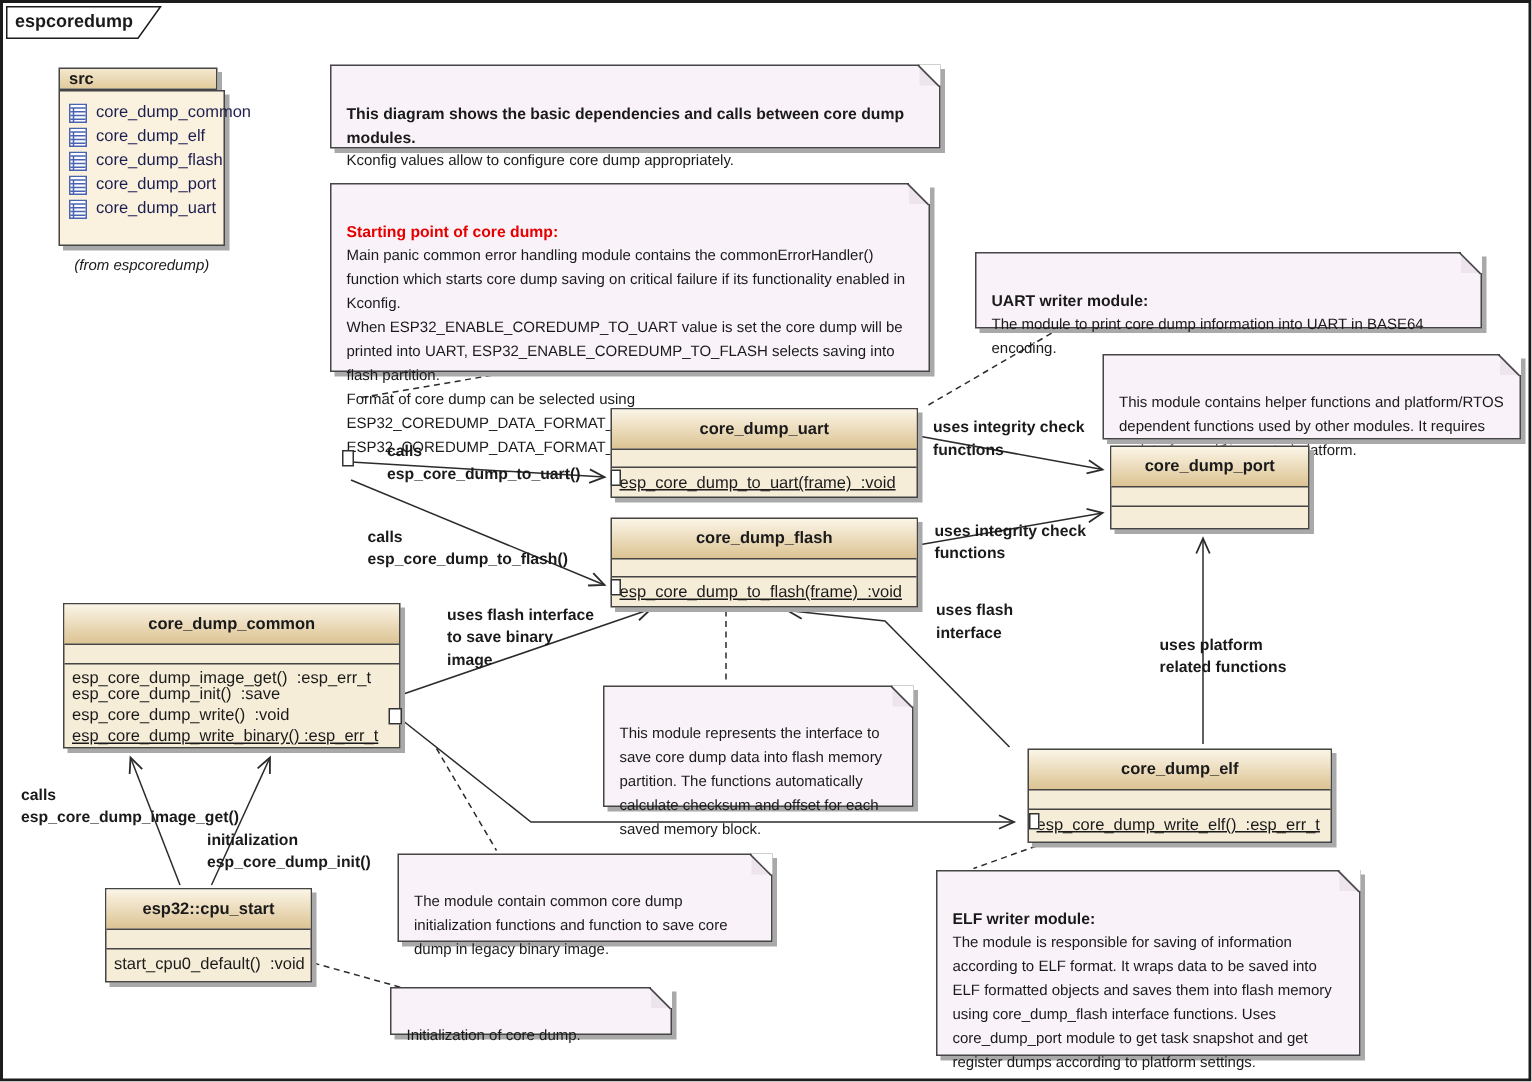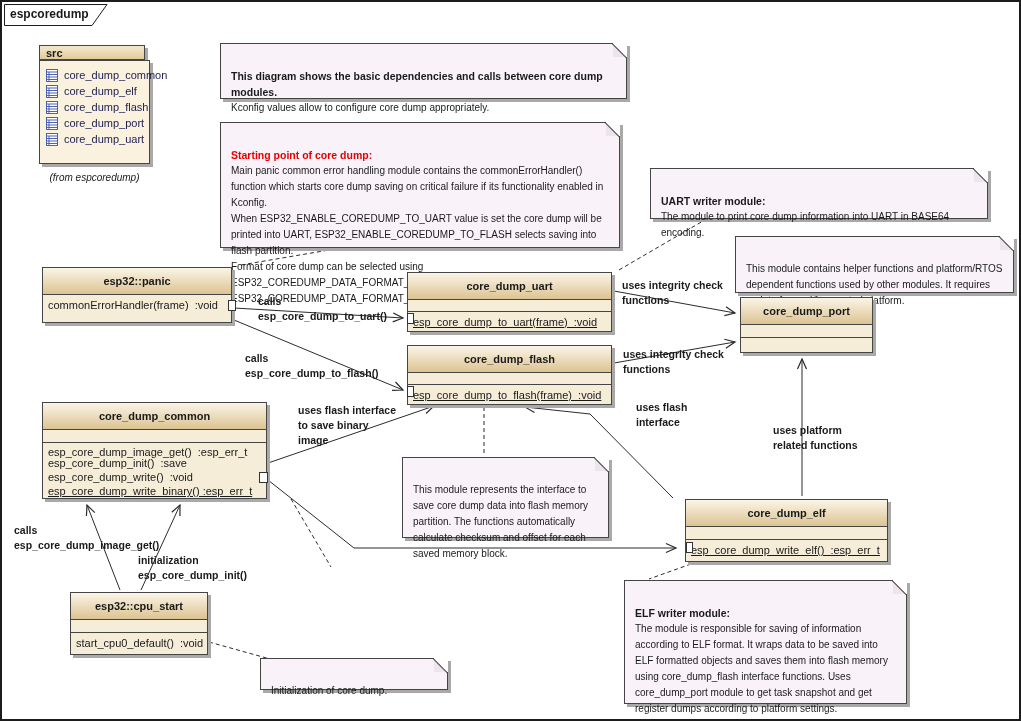--- a/index.html
+++ b/index.html
@@ -185,34 +185,33 @@
   </div>
 
   <div class="note" style="left:733px;top:234px;width:279px;height:57px;">
     <span class="note-body">This module contains helper functions and platform/RTOS dependent functions used by other modules. It requires update for each supported platform.</span>
   </div>
 
   <div class="note" style="left:400px;top:455px;width:207px;height:81px;">
     <span class="note-body">This module represents the interface to save core dump data into flash memory partition. The functions automatically calculate checksum and offset for each saved memory block.</span>
   </div>
 
+  <div class="note" style="left:263px;top:567px;width:250px;height:59px;">
+    <span class="note-body">The module contain common core dump initialization functions and function to save core dump in legacy binary image.</span>
+  </div>
 
   <div class="note" style="left:258px;top:656px;width:188px;height:32px;">
     <span class="note-body">Initialization of core dump.</span>
   </div>
 
   <div class="note" style="left:622px;top:578px;width:283px;height:124px;">
     <span class="note-title">ELF writer module:</span>
     <span class="note-body">The module is responsible for saving of information according to ELF format. It wraps data to be saved into ELF formatted objects and saves them into flash memory using core_dump_flash interface functions. Uses core_dump_port module to get task snapshot and get register dumps according to platform settings.</span>
   </div>
 
-  <div class="uml-class" style="left:40px;top:265px;width:190px;height:56px;">
-    <div class="cls-header" style="height:27px;">esp32::panic</div>
-    <div class="cls-method">commonErrorHandler(frame)  :void</div>
-  </div>
 
   <div class="uml-class" style="left:405px;top:270px;width:205px;height:60px;">
     <div class="cls-header" style="height:27px;">core_dump_uart</div>
     <div class="cls-empty" style="height:12px;"></div>
     <div class="cls-method u">esp_core_dump_to_uart(frame)  :void</div>
   </div>
 
   <div class="uml-class" style="left:405px;top:343px;width:205px;height:60px;">
     <div class="cls-header" style="height:27px;">core_dump_flash</div>
     <div class="cls-empty" style="height:12px;"></div>
@@ -256,21 +255,21 @@
 esp_core_dump_to_uart()</div>
   <div class="edge-label" style="left:243px;top:349px;">calls
 esp_core_dump_to_flash()</div>
   <div class="edge-label" style="left:620px;top:276px;">uses integrity check
 functions</div>
   <div class="edge-label" style="left:621px;top:345px;">uses integrity check
 functions</div>
   <div class="edge-label" style="left:296px;top:401px;">uses flash interface
 to save binary
 image</div>
-  <div class="edge-label" style="left:622px;top:398px;margin-left:12px;">uses flash
+  <div class="edge-label" style="left:622px;top:398px;">uses flash
 interface</div>
   <div class="edge-label" style="left:771px;top:421px;">uses platform
 related functions</div>
   <div class="edge-label" style="left:12px;top:521px;">calls
 esp_core_dump_image_get()</div>
   <div class="edge-label" style="left:136px;top:551px;">initialization
 esp_core_dump_init()</div>
 
 </div>
 

